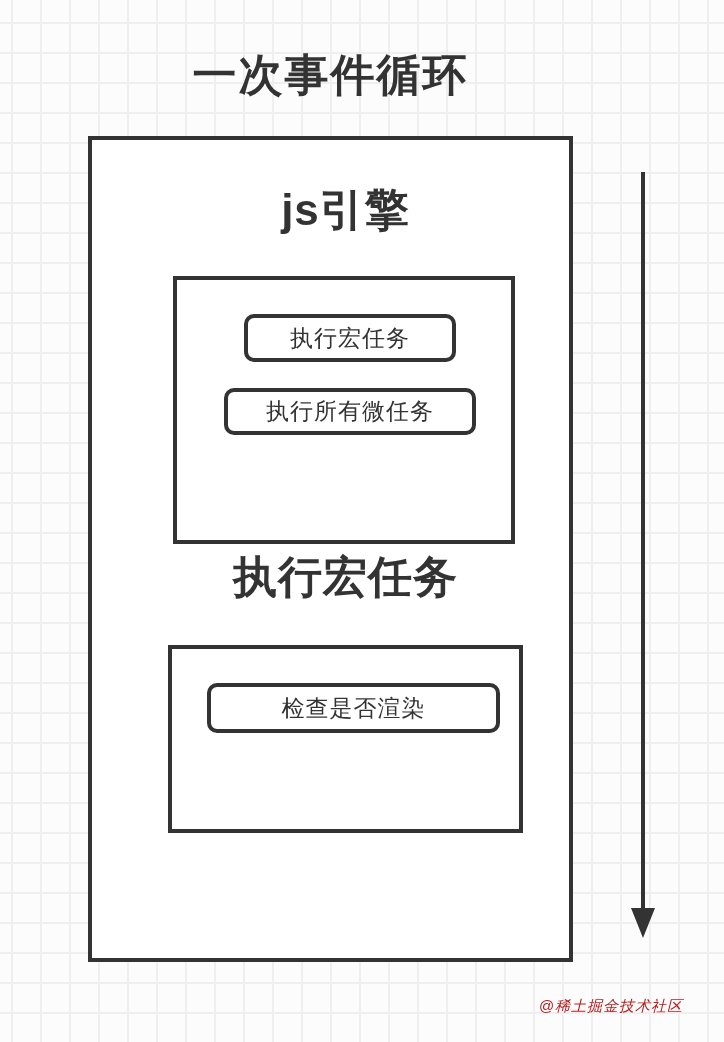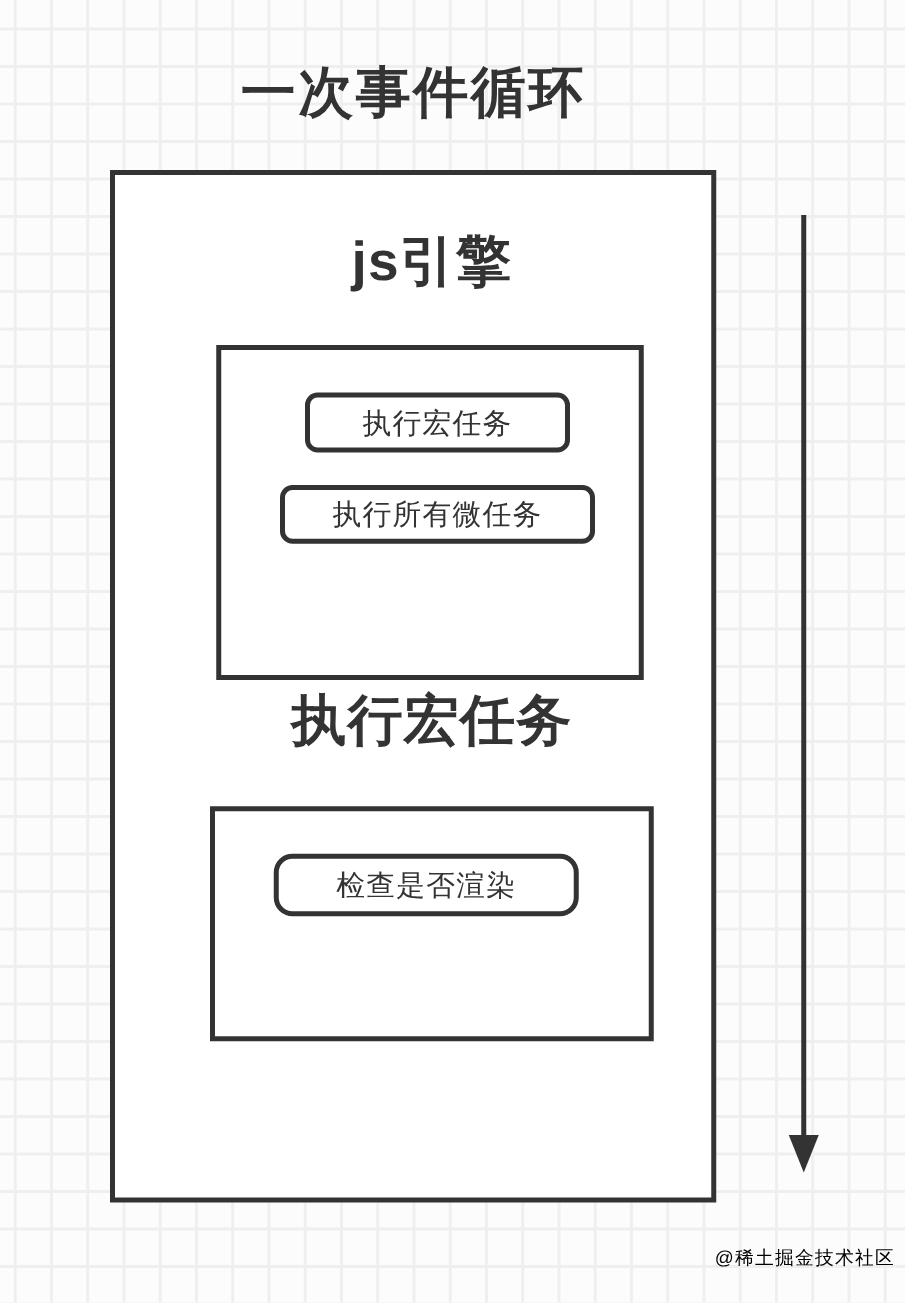--- a/index.html
+++ b/index.html
@@ -87,21 +87,21 @@
     display: flex;
     align-items: center;
     justify-content: center;
     font-size: 23px;
     letter-spacing: 1px;
     color: #333333;
     white-space: nowrap;
   }
   .node-macro { left: 67px; top: 34px;  width: 212px; height: 48px; }
   .node-micro { left: 47px; top: 108px; width: 252px; height: 47px; }
-  .node-check { left: 47px; top: 34px;  width: 244px; height: 50px; border-radius: 15px; }
+  .node-check { left: 35px; top: 34px;  width: 293px; height: 50px; }
 
   .arrow {
     position: absolute;
     left: 0;
     top: 0;
     width: 724px;
     height: 1042px;
     pointer-events: none;
   }
   .arrow-line {
@@ -118,25 +118,26 @@
     top: 908px;
     width: 0;
     height: 0;
     border-left: 12px solid transparent;
     border-right: 12px solid transparent;
     border-top: 30px solid #333333;
   }
 
   .watermark {
     position: absolute;
-    right: 8px;
+    right: 41px;
     bottom: 26px;
     font-size: 15px;
     letter-spacing: 1px;
-    color: #000000;
+    color: #b91c1c;
+    font-style: italic;
   }
 </style>
 </head>
 <body>
 
 <div class="title">一次事件循环</div>
 
 <div class="outer-box">
 
   <div class="section-heading heading-js">js引擎</div>

